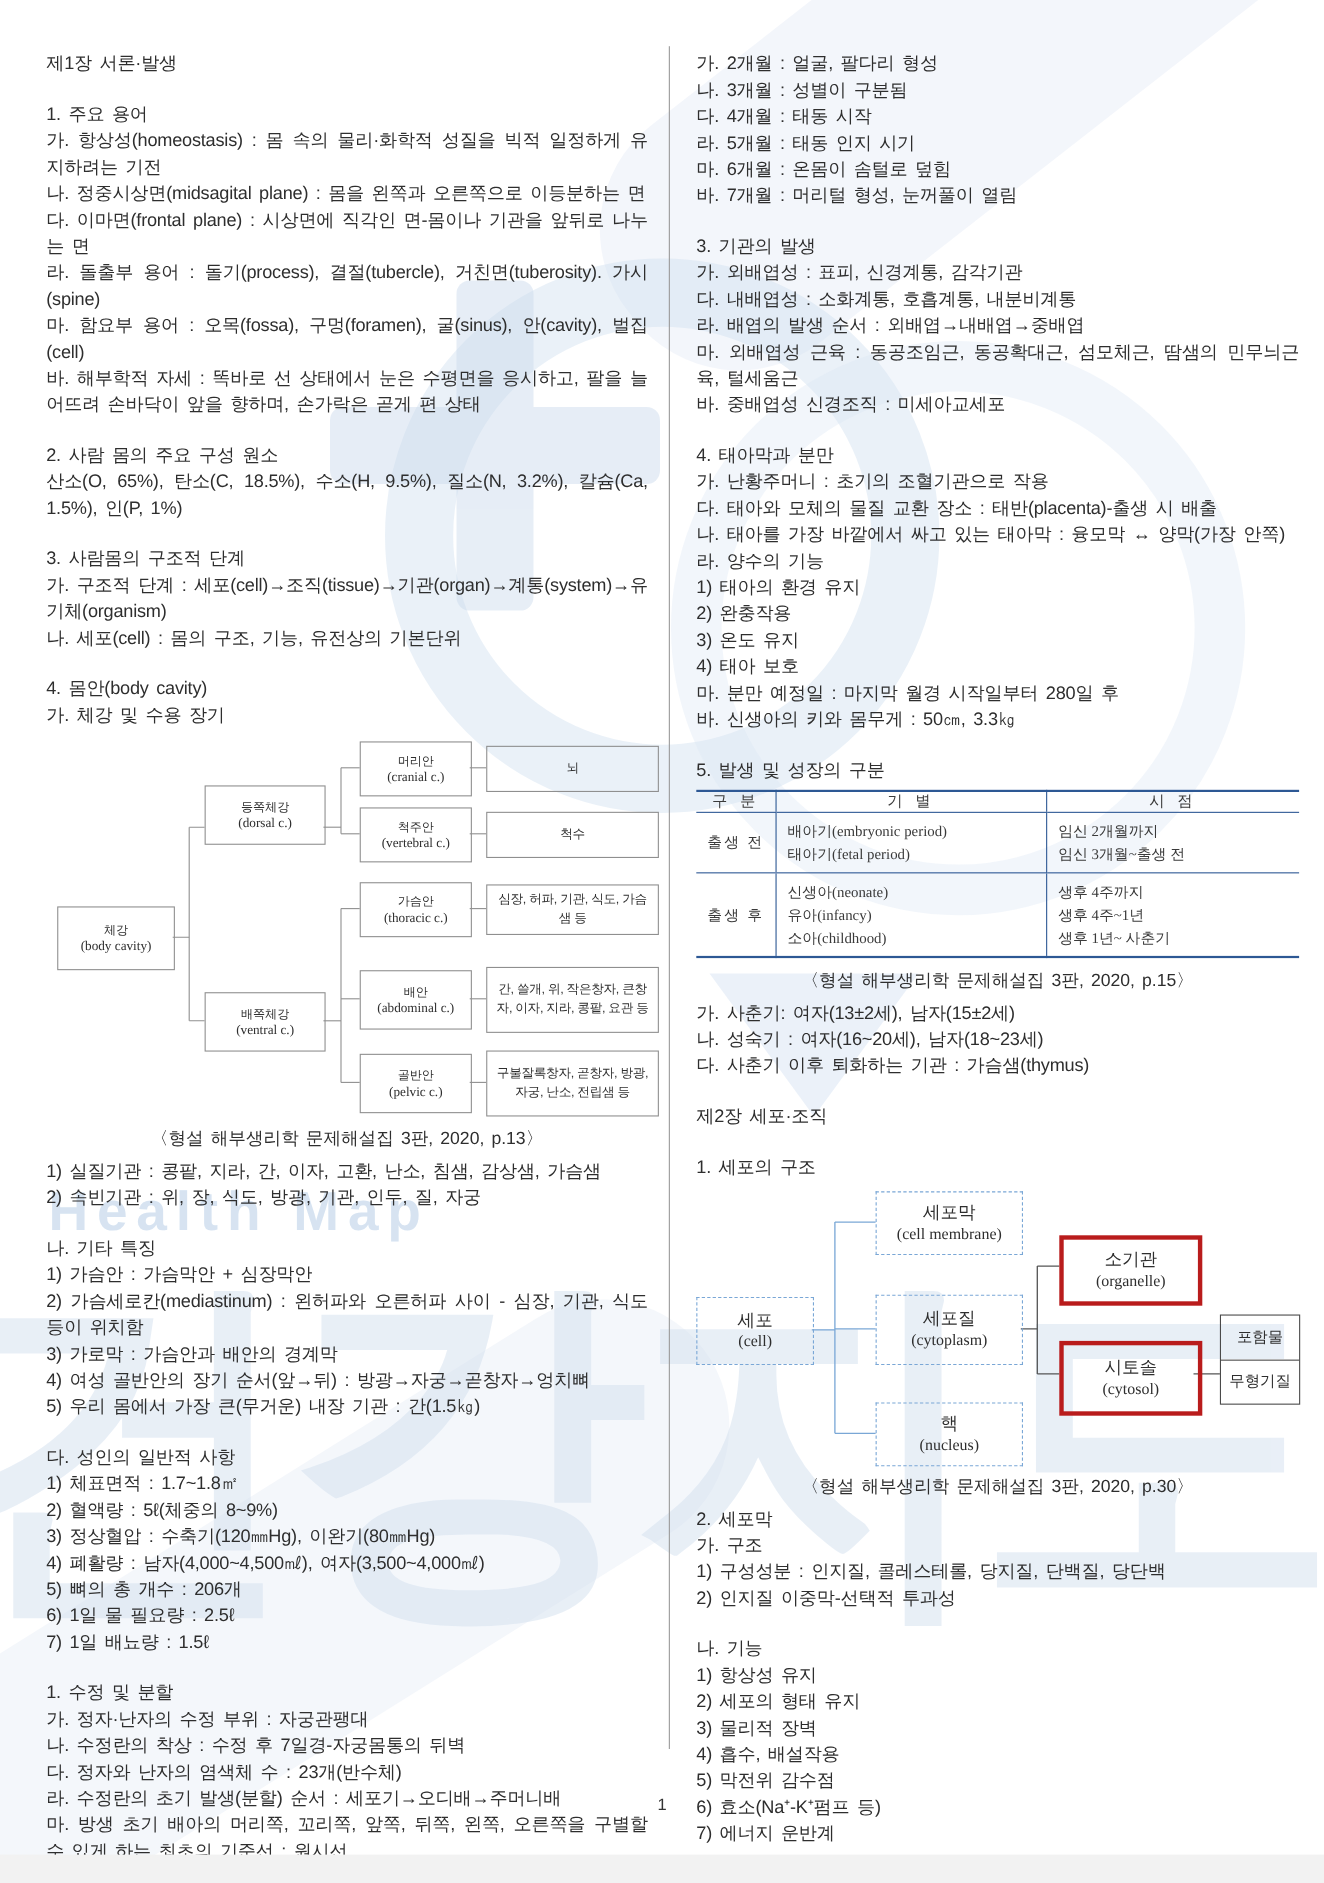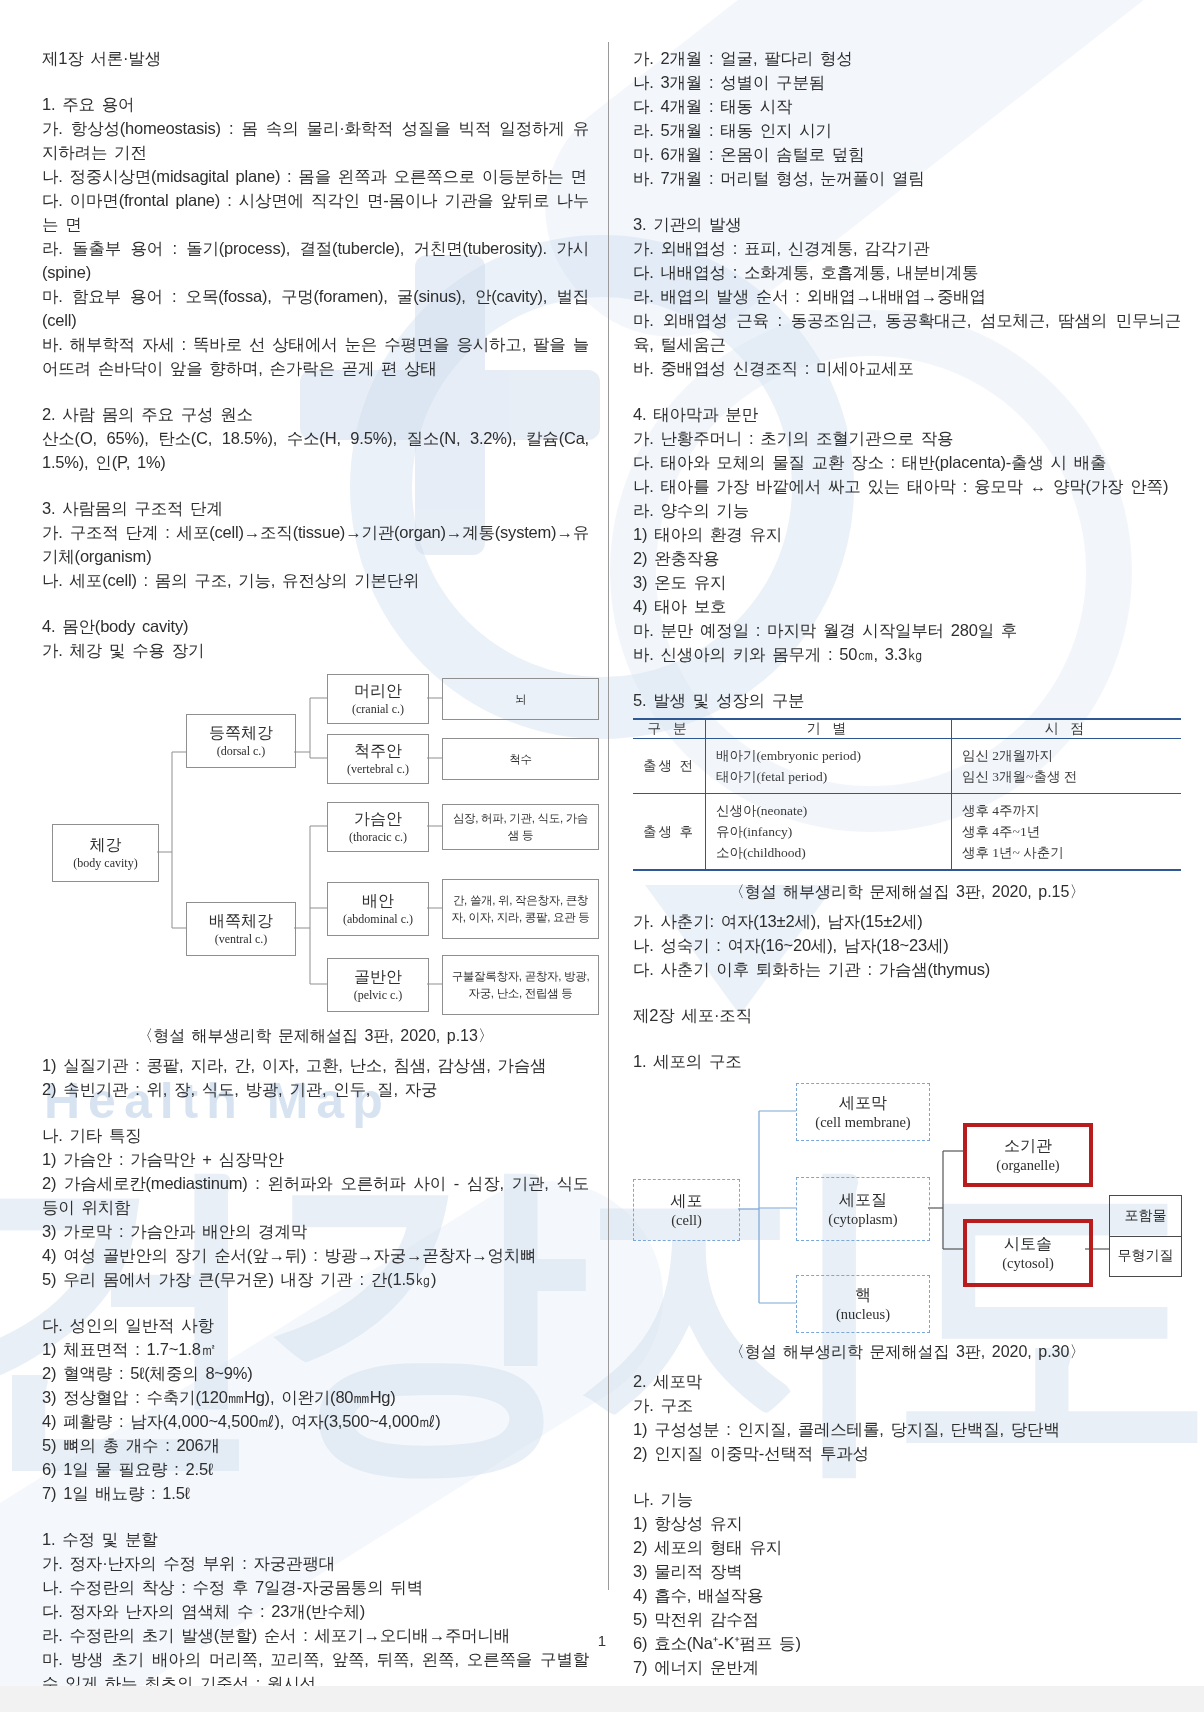--- a/index.html
+++ b/index.html
@@ -22,21 +22,21 @@
   .col-left{left:42px;width:547px;}
   .col-right{left:633px;width:548px;}
   .col-divider{position:absolute;left:608px;top:42px;width:1px;height:1548px;background:#9a9a9a;z-index:1;}
   .block{margin:0 0 22px 0;}
   .tline{margin:0;text-align:justify;font-size:16.5px;line-height:24px;word-spacing:2.5px;letter-spacing:-0.2px;}
   .caption{text-align:center;font-size:16px;line-height:22px;margin:2px 0 6px 0;word-spacing:2px;}
   
   .diagram{position:relative;z-index:2;}
   .dlines{position:absolute;left:0;top:0;pointer-events:none;}
   .dnode{position:absolute;border:1px solid #8f8f8f;display:flex;flex-direction:column;align-items:center;justify-content:center;text-align:center;background:transparent;}
-  .dnode .ko{font-size:16px;line-height:1.3;}
+  .dnode .ko{font-size:11px;line-height:1.3;}
   .dnode .en{font-size:12px;line-height:1.2;font-family:"Liberation Serif",serif;text-align:right;}
   .onode{position:absolute;border:1px solid #8f8f8f;display:flex;align-items:center;justify-content:center;text-align:center;font-size:11.5px;line-height:1.45;padding:0 5px;letter-spacing:-0.3px;}
   .d1{width:535px;height:345px;margin:12px 0 6px 10px;}
   
   .d2{width:548px;height:250px;margin:10px 0 8px 0;}
   .bnode{border:1px dashed #7aa7d6;}
   .knode{border:4px solid #b91c1c;}
   .d2 .ko{font-size:16px;}
   .d2 .en{font-size:14.5px;}
   .stack{position:absolute;border:1px solid #4a4a4a;display:flex;flex-direction:column;}

